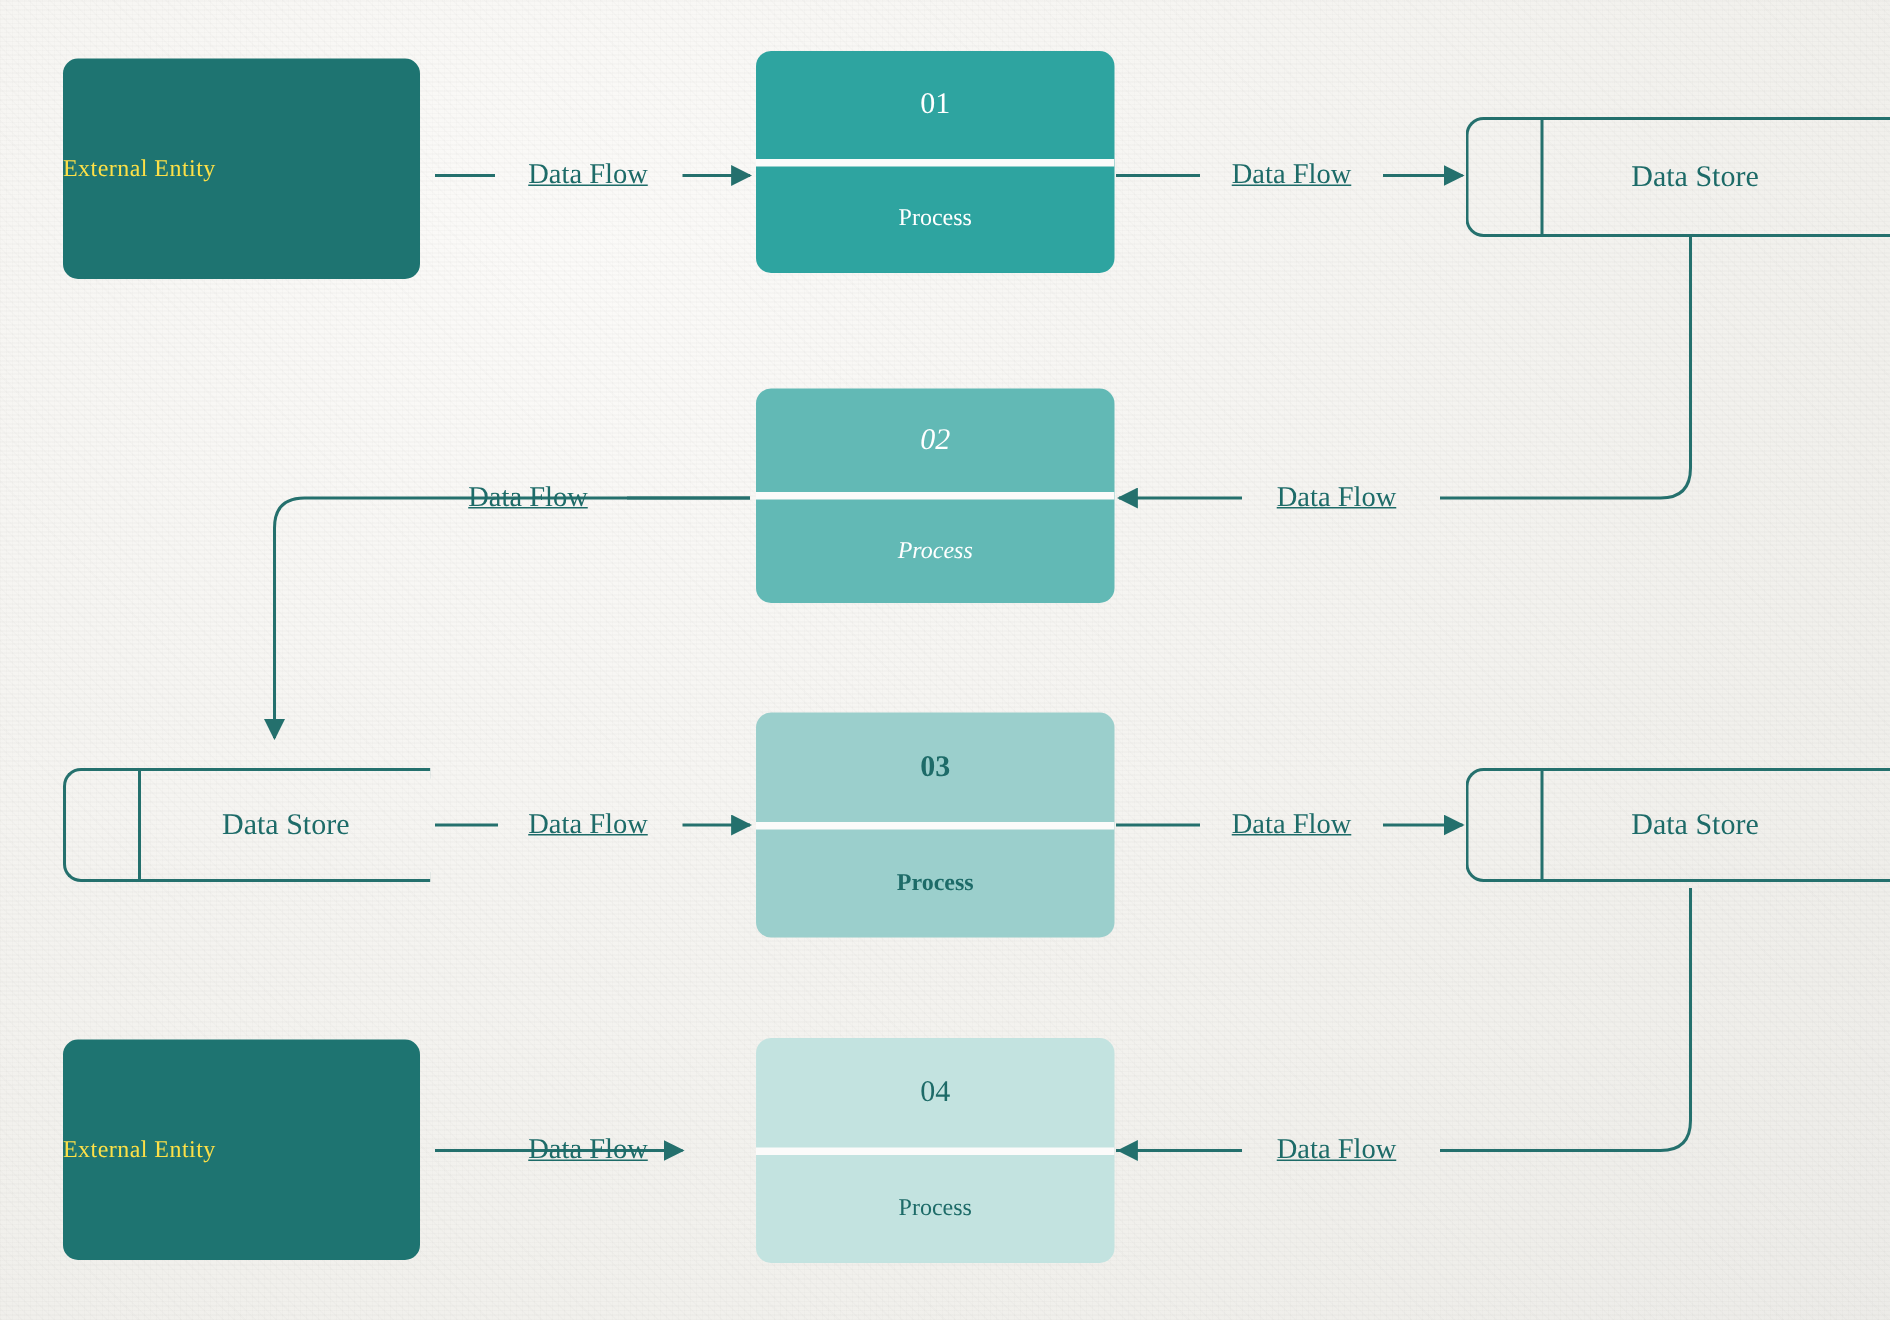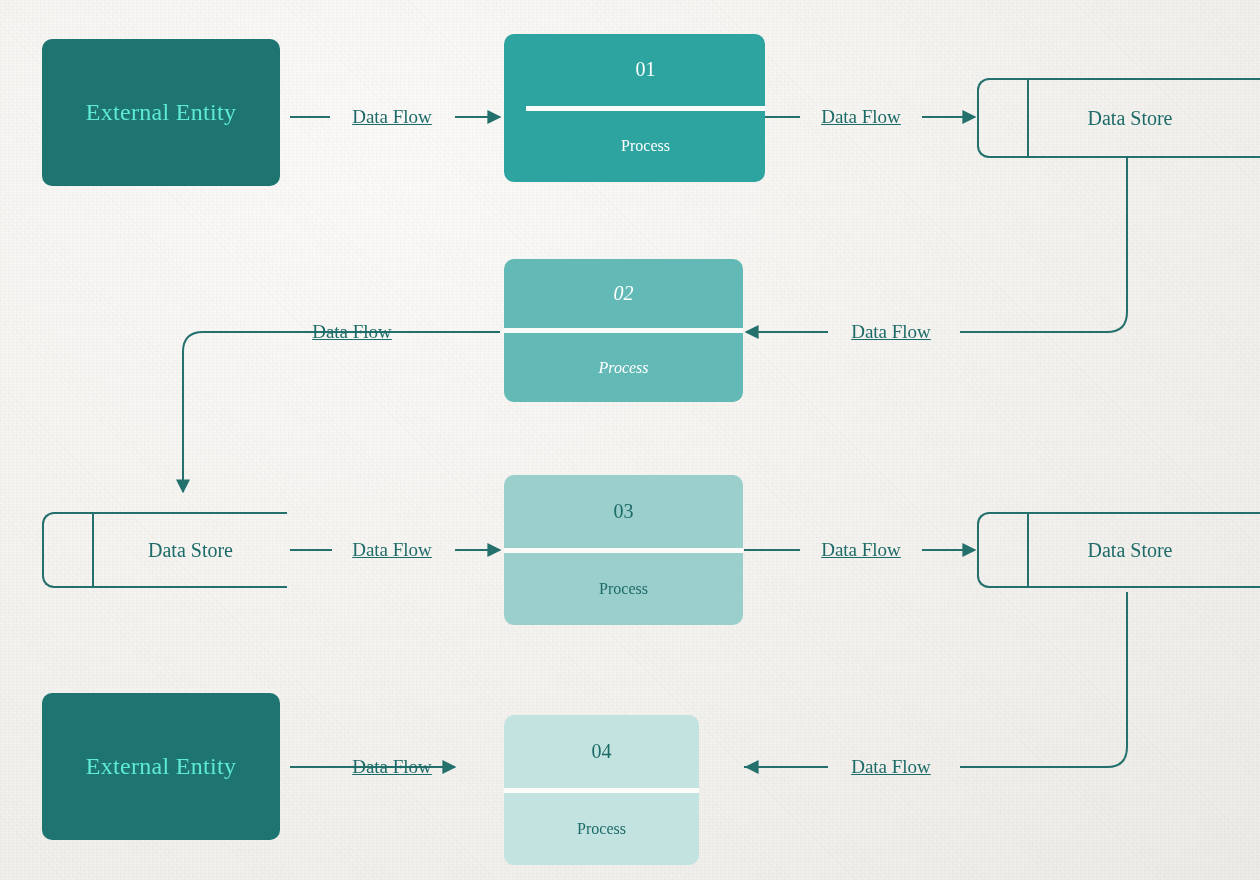--- a/index.html
+++ b/index.html
@@ -27,23 +27,22 @@
     pointer-events: none;
   }
 
   
   .entity {
     position: absolute;
     background: #1e7471;
     border-radius: 10px;
     display: flex;
     align-items: center;
-    justify-content: center;
-    color: #5eead4;
-    font-size: 24px;
+    color: #fde047;
+    font-size: 16px;
     letter-spacing: 0.3px;
   }
 
   
   .process {
     position: absolute;
     border-radius: 10px;
     overflow: hidden;
     display: flex;
     flex-direction: column;
@@ -141,21 +140,21 @@
       <line x1="744" y1="767" x2="800" y2="767"></line>
       <line x1="455" y1="767" x2="290" y2="767" marker-start="url(#arrow)"></line>
 
     </g>
   </svg>
 
   <div class="entity" style="left:42px; top:39px; width:238px; height:147px;">
     <span>External Entity</span>
   </div>
 
-  <div class="process" style="left:504px; top:34px; width:239px; height:148px; background:#2ea4a0; color:#ffffff;padding-left:22px;">
+  <div class="process" style="left:504px; top:34px; width:239px; height:148px; background:#2ea4a0; color:#ffffff;">
     <div class="p-num">01</div>
     <div class="p-rule"></div>
     <div class="p-label">Process</div>
   </div>
 
   <div class="store" style="left:977px; top:78px; width:300px; height:80px;">
     <div class="s-tab"></div>
     <div class="s-label">Data Store</div>
   </div>
 
@@ -169,39 +168,39 @@
   </div>
 
   <div class="flow-label" style="left:891px; top:332px;">Data Flow</div>
   <div class="flow-label" style="left:352px; top:332px;">Data Flow</div>
 
   <div class="store" style="left:42px; top:512px; width:245px; height:76px;">
     <div class="s-tab"></div>
     <div class="s-label" style="padding-right:0;">Data Store</div>
   </div>
 
-  <div class="process" style="left:504px; top:475px; width:239px; height:150px; background:#9bcfcc; color:#1d6b68;">
+  <div class="process" style="left:504px; top:475px; width:239px; height:150px; background:#9bcfcc; color:#1d6b68;font-weight:bold;">
     <div class="p-num">03</div>
     <div class="p-rule"></div>
     <div class="p-label">Process</div>
   </div>
 
   <div class="store" style="left:977px; top:512px; width:300px; height:76px;">
     <div class="s-tab"></div>
     <div class="s-label">Data Store</div>
   </div>
 
   <div class="flow-label" style="left:392px; top:550px;">Data Flow</div>
   <div class="flow-label" style="left:861px; top:550px;">Data Flow</div>
 
   <div class="entity" style="left:42px; top:693px; width:238px; height:147px;">
     <span>External Entity</span>
   </div>
 
-  <div class="process" style="left:504px; top:692px; width:195px; height:150px; background:#c3e3e0; color:#1d6b68;margin-top:23px;">
+  <div class="process" style="left:504px; top:692px; width:239px; height:150px; background:#c3e3e0; color:#1d6b68;">
     <div class="p-num">04</div>
     <div class="p-rule"></div>
     <div class="p-label">Process</div>
   </div>
 
   <div class="flow-label" style="left:891px; top:767px;">Data Flow</div>
   <div class="flow-label" style="left:392px; top:767px;">Data Flow</div>
 
 </div>
 

